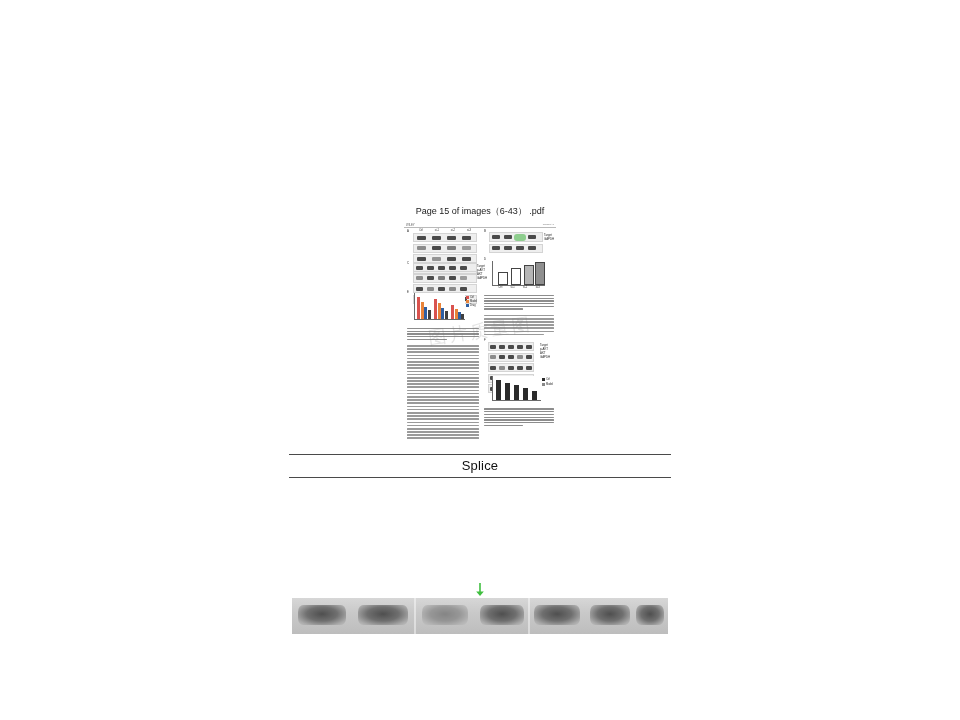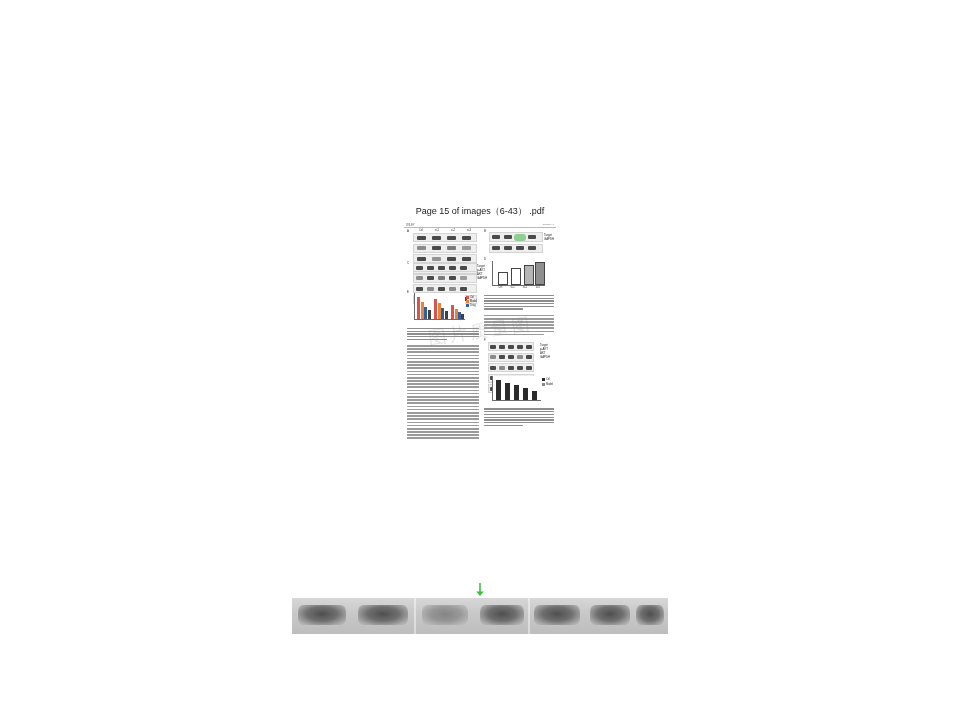--- a/index.html
+++ b/index.html
@@ -491,20 +491,25 @@
           <div class="line"></div>
         <div class="line short"></div>
       </div>
     </div>
 
     <div id="watermark">
       <span>图片质量图</span>
     </div>
   </div>
 
+  <div class="section-header" id="splice-header">
+    <div class="rule"></div>
+    <div class="title">Splice</div>
+    <div class="rule"></div>
+  </div>
 
   <div id="splice-arrow">
     <svg width="16" height="16" viewBox="0 0 16 16" aria-hidden="true">
       <path d="M8 1 L8 11" stroke="#3fbf3f" stroke-width="1.6" fill="none"></path>
       <path d="M4.2 9.6 L8 14 L11.8 9.6 Z" fill="#3fbf3f"></path>
     </svg>
   </div>
 
   <div id="splice-strip">
     <span class="sband" style="left:6px;  width:48px;"></span>

